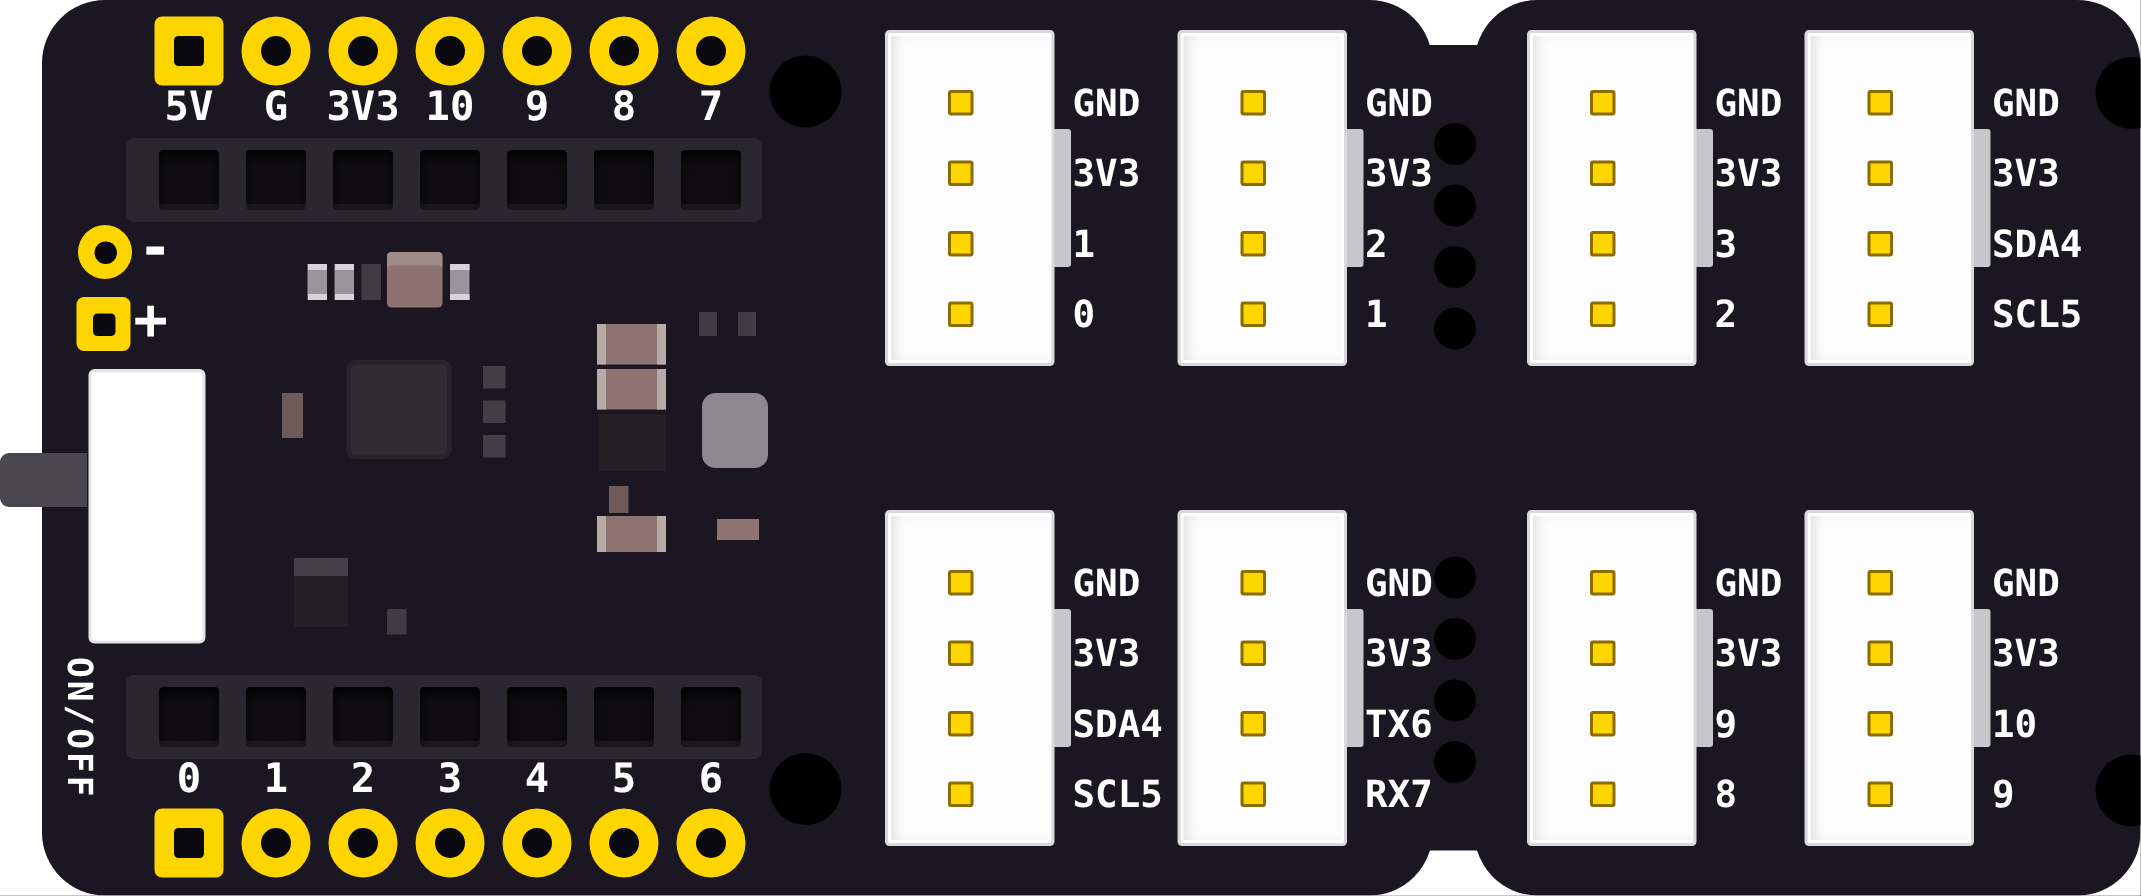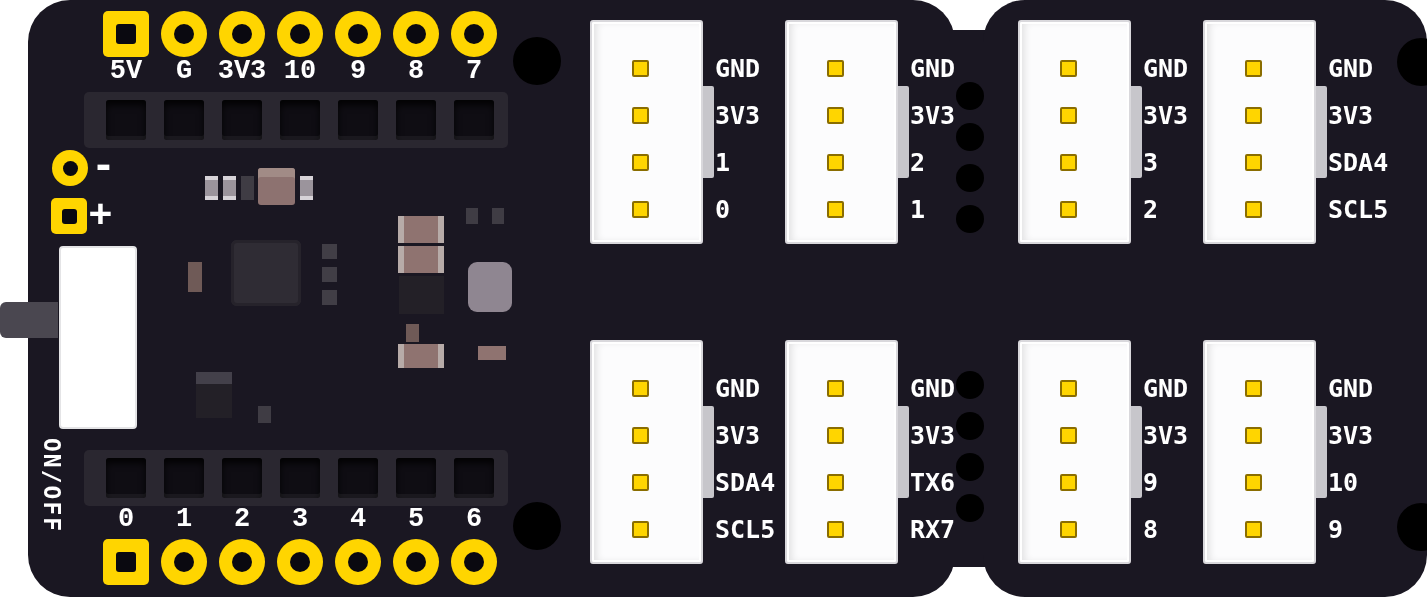--- a/index.html
+++ b/index.html
@@ -19,21 +19,21 @@
   .pad.square { border-radius: 5px; }
   .pad .hole  { background: #0a0910; }
   .pad.round .hole  { border-radius: 50%; }
   .pad.square .hole { border-radius: 3px; }
   .pad-lg { width: 46px; height: 46px; }
   .pad-lg .hole { width: 20px; height: 20px; }
   .pad-sm { width: 36px; height: 36px; }
   .pad-sm .hole { width: 15px; height: 15px; }
 
   .pin-label { position: absolute; width: 64px; text-align: center; color: var(--label-text, #fff);
-               font-size: 27px; font-weight: bold; line-height: 27px; font-family: Liberation Mono, monospace; }
+               font-size: 27px; font-weight: bold; line-height: 27px; }
 
   .power-label { position: absolute; color: var(--label-text, #fff); font-size: 38px; font-weight: bold; line-height: 36px; }
 
   .header-strip { position: absolute; left: 84px; width: 424px; height: 56px; background: #2a2730; border-radius: 5px; }
   .header-strip .socket { position: absolute; top: 8px; width: 40px; height: 40px; background: #0f0d13; border-radius: 3px;
                           box-shadow: inset 0 -4px 0 rgba(255,255,255,0.05), inset 0 5px 7px rgba(0,0,0,0.85); }
 
   .switch-lever { position: absolute; left: 0; top: 302px; width: 58px; height: 36px; background: #4a4750; border-radius: 6px 0 0 6px; z-index: 3; }
   .switch-text  { position: absolute; left: 65px; top: 438px; transform: rotate(90deg); transform-origin: 0 0;
                   color: var(--label-text, #fff); font-size: 23px; font-weight: bold; letter-spacing: 2px; white-space: nowrap; }

